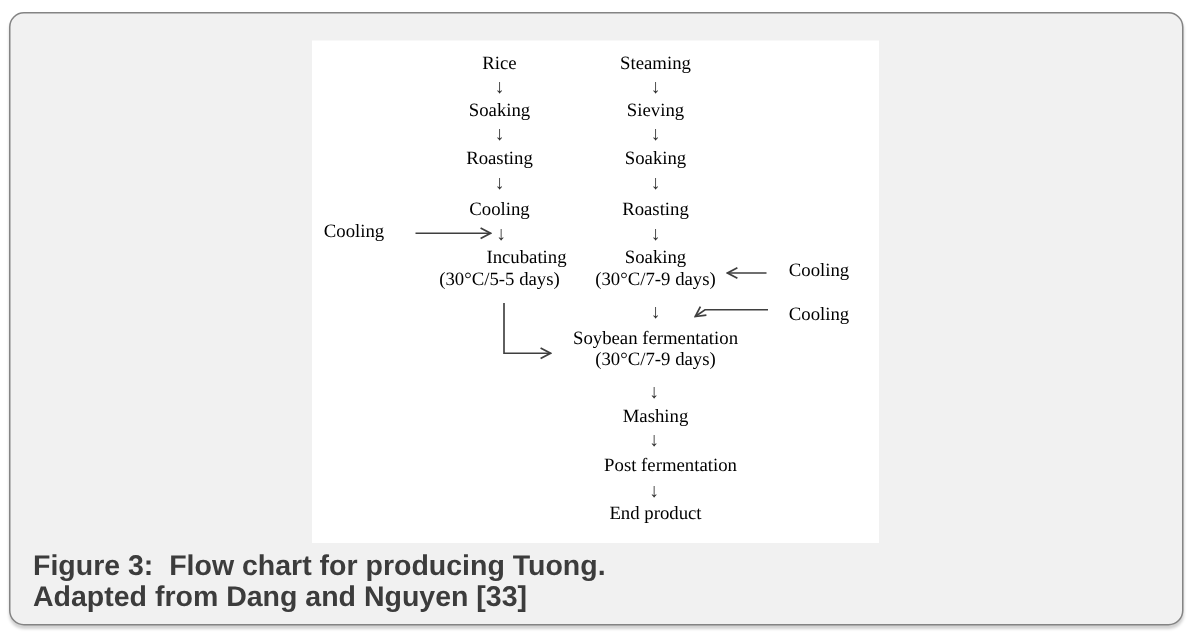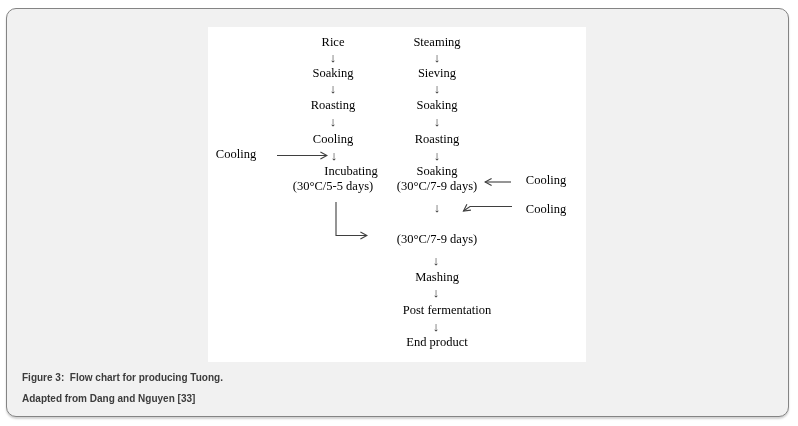--- a/index.html
+++ b/index.html
@@ -22,21 +22,21 @@
   .node {
     position:absolute; transform:translateX(-50%);
     white-space:nowrap; font-size:12.5px; line-height:15px; color:#000000;
     text-align:center;
   }
   .arrow-glyph { font-size:13px; line-height:15px; color:#2a2a2a; }
   .connector-svg { position:absolute; left:0; top:0; }
   .caption {
     position:absolute; left:22px;
     font-family:"Liberation Sans", sans-serif; font-weight:bold;
-    font-size:10px; line-height:15px; color:#3c3c3c; white-space:pre;
+    font-size:19px; line-height:15px; color:#3c3c3c; white-space:pre;
   }
 </style>
 </head>
 <body>
 
 <div class="frame"></div>
 <div class="chart-area"></div>
 
 <div class="diagram-layer">
 
@@ -67,20 +67,21 @@
   <div class="node arrow-glyph" style="left:437px;top:50px">↓</div>
   <div class="node" style="left:437px;top:66px">Sieving</div>
   <div class="node arrow-glyph" style="left:437px;top:81px">↓</div>
   <div class="node" style="left:437px;top:98px">Soaking</div>
   <div class="node arrow-glyph" style="left:437px;top:114px">↓</div>
   <div class="node" style="left:437px;top:132px">Roasting</div>
   <div class="node arrow-glyph" style="left:437px;top:148px">↓</div>
   <div class="node" style="left:437px;top:164px">Soaking</div>
   <div class="node" style="left:437px;top:179px">(30°C/7-9 days)</div>
   <div class="node arrow-glyph" style="left:437px;top:200px">↓</div>
+  <div class="node" style="left:437px;top:218px">Soybean fermentation</div>
   <div class="node" style="left:437px;top:232px">(30°C/7-9 days)</div>
   <div class="node arrow-glyph" style="left:436px;top:253px">↓</div>
   <div class="node" style="left:437px;top:270px">Mashing</div>
   <div class="node arrow-glyph" style="left:436px;top:285px">↓</div>
   <div class="node" style="left:447px;top:303px">Post fermentation</div>
   <div class="node arrow-glyph" style="left:436px;top:319px">↓</div>
   <div class="node" style="left:437px;top:335px">End product</div>
 
   <div class="node" style="left:236px;top:147px">Cooling</div>
   <div class="node" style="left:546px;top:173px">Cooling</div>

